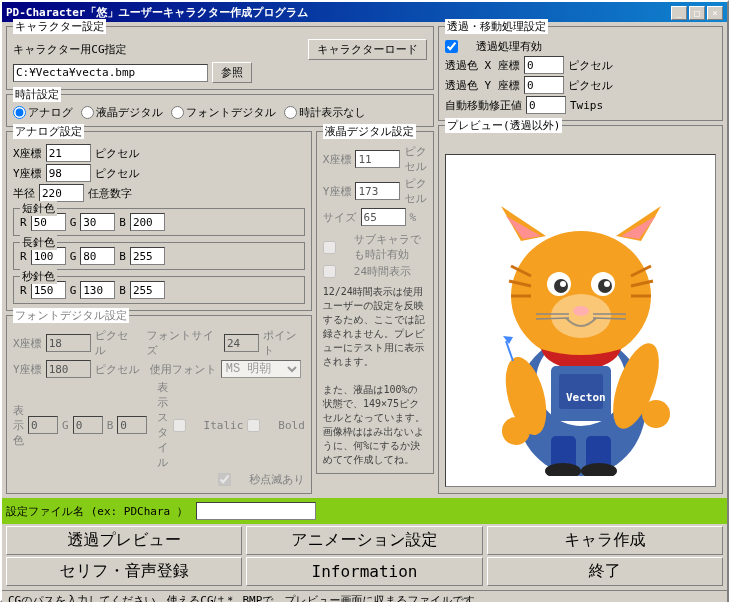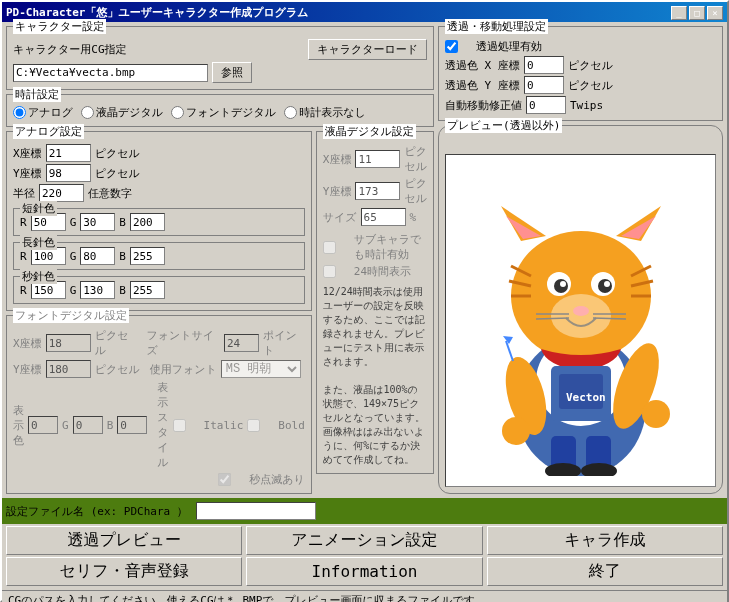--- a/index.html
+++ b/index.html
@@ -375,21 +375,21 @@
           <input type="text" class="text-input" value="0" style="width: 40px;">
           <span>ピクセル</span>
         </div>
         <div class="row">
           <span class="label">自動移動修正値</span>
           <input type="text" class="text-input" value="0" style="width: 40px;">
           <span>Twips</span>
         </div>
       </div>
 
-      <div class="group-box" style="padding-top:28px; flex:1; display:flex; flex-direction:column;border-radius:12px;">
+      <div class="group-box" style="padding-top:28px; flex:1; display:flex; flex-direction:column;">
         <span class="group-box-title">プレビュー(透過以外)</span>
         <div class="preview-box">
 
           <svg viewBox="0 0 260 310" width="260" height="310">
 
             <rect width="260" height="310" fill="white"></rect>
 
             <ellipse cx="130" cy="240" rx="65" ry="70" fill="#4169B0"></ellipse>
 
             <ellipse cx="130" cy="215" rx="45" ry="45" fill="white"></ellipse>
@@ -446,21 +446,21 @@
             <ellipse cx="148" cy="305" rx="18" ry="8" fill="#222"></ellipse>
 
             <line x1="62" y1="195" x2="55" y2="175" stroke="#4488FF" stroke-width="2"></line>
             <polygon points="52,170 58,178 62,171" fill="#4488FF"></polygon>
           </svg>
         </div>
       </div>
     </div>
   </div>
 
-  <div style="padding: 4px; background:#4d7c0f; flex-shrink:0;">
+  <div style="padding: 4px; background:#84cc16; flex-shrink:0;">
     <div class="file-row">
       <span>設定ファイル名 (ex: PDChara ）</span>
       <input type="text" class="text-input" style="width: 120px; margin-left: 4px;">
     </div>
   </div>
   <div style="padding: 2px 4px 4px 4px; background:#d4d0c8; flex-shrink:0;">
     <div class="bottom-btn-row">
       <button class="bottom-btn">透過プレビュー</button>
       <button class="bottom-btn">アニメーション設定</button>
       <button class="bottom-btn">キャラ作成</button>

